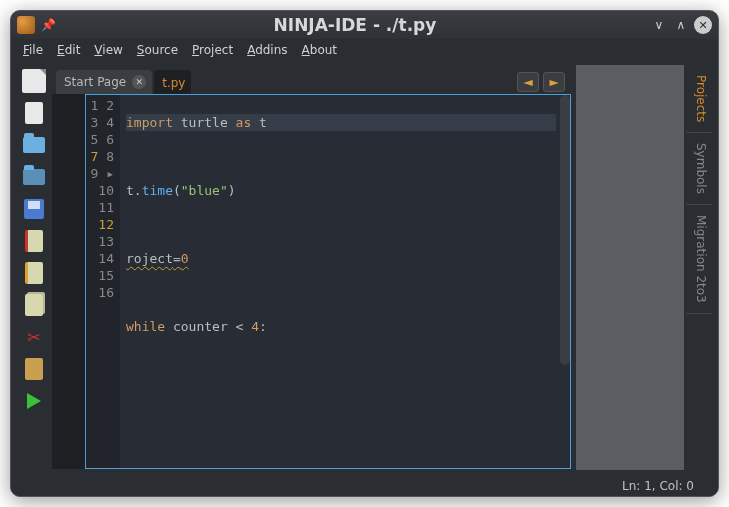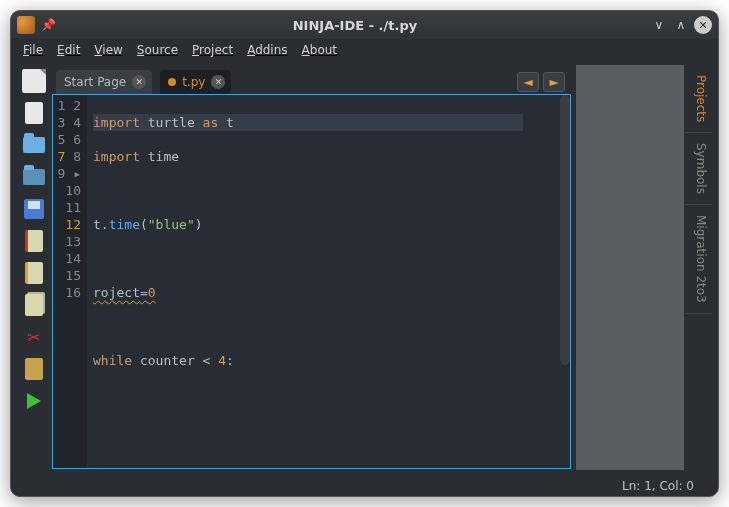--- a/index.html
+++ b/index.html
@@ -2,55 +2,55 @@
 <html><head>
 <meta charset="utf-8">
 <style>
   * { box-sizing: border-box; margin: 0; padding: 0; }
   body { width: 729px; height: 507px; font-family: "DejaVu Sans", sans-serif; font-size: 12px; background: transparent; overflow: hidden; }
   .window { position: absolute; top: 10px; left: 10px; width: 709px; height: 487px; background: #2a2e32; border: 1px solid #555; border-radius: 10px; box-shadow: 0 4px 20px rgba(0,0,0,0.4); overflow: hidden; display: flex; flex-direction: column; }
   
   .titlebar { height: 28px; background: linear-gradient(#3a3e42, #2e3236); display: flex; align-items: center; padding: 0 6px; }
   .app-icon { width: 18px; height: 18px; background: radial-gradient(circle at 30% 30%, #e69c45, #9a5a1a); border-radius: 3px; margin-right: 6px; }
   .pin-icon { color: #bbb; font-size: 12px; margin-right: 4px; }
-  .title-text { flex:1; text-align:center; color:#d8d8d8; font-weight:bold; font-size:13px; }
+  .title-text { flex:1; text-align:center; color:#d8d8d8; font-weight:bold; font-size:17px; }
   .win-controls { display:flex; gap:4px; align-items:center;}
   .win-btn { width:18px; height:18px; display:flex; align-items:center; justify-content:center; color:#ccc; font-size:12px;}
   .win-close { width:18px; height:18px; border-radius:50%; background:#ccc; color:#2a2e32; display:flex; align-items:center; justify-content:center; font-size:11px; font-weight:bold;}
   
-  .menubar { height:22px; display:flex; align-items:center; padding:0 6px; gap:2px;text-decoration:underline;}
+  .menubar { height:22px; display:flex; align-items:center; padding:0 6px; gap:2px;}
   .menu-item { color:#d0d0d0; padding:2px 6px; }
   .menu-item .u { text-decoration: underline; }
   
   .mainrow { flex:1; display:flex; overflow:hidden; margin:4px 6px 6px 6px;}
   
   .leftcol { width:34px; background:transparent; display:flex; flex-direction:column; align-items:center; padding-top:4px; gap:8px;}
   .tool-icon { width:24px; height:24px; display:flex; align-items:center; justify-content:center; font-size:16px;}
   .tool-new { background:#e8e8e8; border-radius:2px; position:relative;}
   .tool-new::after{content:""; position:absolute; top:0; right:0; border-top:6px solid #888; border-left:6px solid transparent;}
   .tool-folder{ width:22px;height:16px;background:#6bb0e0;border-radius:2px;position:relative;}
   .tool-folder::before{content:"";position:absolute;top:-4px;left:1px;width:10px;height:5px;background:#6bb0e0;border-radius:2px 2px 0 0;}
   .tool-save{width:20px;height:20px;background:#4a7bd1;border-radius:2px;position:relative;}
   .tool-save::after{content:"";position:absolute;top:2px;left:4px;width:12px;height:8px;background:#cfe0f5;}
   .tool-doc{width:18px;height:22px;background:#e8e8e8;border-radius:2px;}
   .tool-cut{color:#d03030;font-weight:bold;}
   .tool-paste{width:18px;height:22px;background:#c8a050;border-radius:2px;}
   .tool-run{width:0;height:0;border-left:14px solid #3cc03c;border-top:8px solid transparent;border-bottom:8px solid transparent;}
   
   .center { flex:1; display:flex; flex-direction:column; background:#1e1f22; border:1px solid #2a2e32;}
-  .tabsrow { height:28px; display:flex; align-items:flex-end; background:#2a2e32; padding-left:4px; gap:8px;}
+  .tabsrow { height:28px; display:flex; align-items:flex-end; background:#2a2e32; padding-left:4px; gap:2px;}
   .tab { height:24px; display:flex; align-items:center; padding:0 6px 0 8px; font-size:12px; border-radius:4px 4px 0 0; gap:6px;}
   .tab-inactive { background:#3a3e42; color:#b8b8b8;}
-  .tab-active { background:#1e1f22; color:#d68a2e;}
+  .tab-active { background:#1e1f22; color:#d68a2e;flex-direction:column;}
   .tab-dot { width:8px;height:8px;border-radius:50%;background:#d68a2e;}
   .tab-close { width:14px;height:14px;border-radius:50%;background:#555;color:#ccc;font-size:9px;display:flex;align-items:center;justify-content:center;}
   .tabsrow-nav { margin-left:auto; display:flex; gap:4px; padding-right:6px; padding-bottom:2px;}
   .nav-btn{width:22px;height:20px;background:#3a3e42;border:1px solid #555;border-radius:3px;display:flex;align-items:center;justify-content:center;color:#e0a040;font-size:12px;}
   
-  .editor { flex:1; display:flex; background:#282c34; border:1px solid #4aa0d8; overflow:hidden; position:relative;}
+  .editor { flex:1; display:flex; background:#282c34; border:1px solid #4aa0d8; overflow:hidden; position:relative;margin-left:33px;}
   .gutter { width:34px; background:#21252b; color:#888; font-family:"DejaVu Sans Mono",monospace; font-size:13px; text-align:right; padding:2px 6px 0 0; line-height:17px;}
   .gutter .hl { color:#c8a030;}
   .code { flex:1; font-family:"DejaVu Sans Mono",monospace; font-size:13px; line-height:17px; padding:2px 0 0 6px; color:#bcbec0; position:relative; white-space:pre;}
   .code .line{height:17px;}
   .code .current{background:rgba(90,110,130,0.25); display:inline-block; min-width:430px;}
   .kw{color:#d19a66;}
   .op{color:#abb2bf;}
   .fn{color:#61afef;}
   .str{color:#98c379;}
   .num{color:#d19a66;}
@@ -156,21 +156,20 @@
 10
 11
 <span class="hl">12</span>
 13
 14
 15
 16
         </div>
         <div class="code">
 <div class="line"><span class="current"><span class="kw">import</span><span> turtle </span><span class="kw">as</span><span> t</span></span></div>
-<div class="line"><span class="kw">import</span><span> time</span></div>
 <div class="line"></div>
 <div class="line"><span>t.</span><span class="fn">time</span><span>(</span><span class="str">"blue"</span><span>)</span></div>
 <div class="line"></div>
 <div class="line"><span class="wavy"><span>roject</span><span class="op">=</span><span class="num">0</span></span></div>
 <div class="line"></div>
 <div class="line"><span class="kw">while</span><span> counter &lt; </span><span class="num">4</span><span>:</span></div>
 
 
 
 

